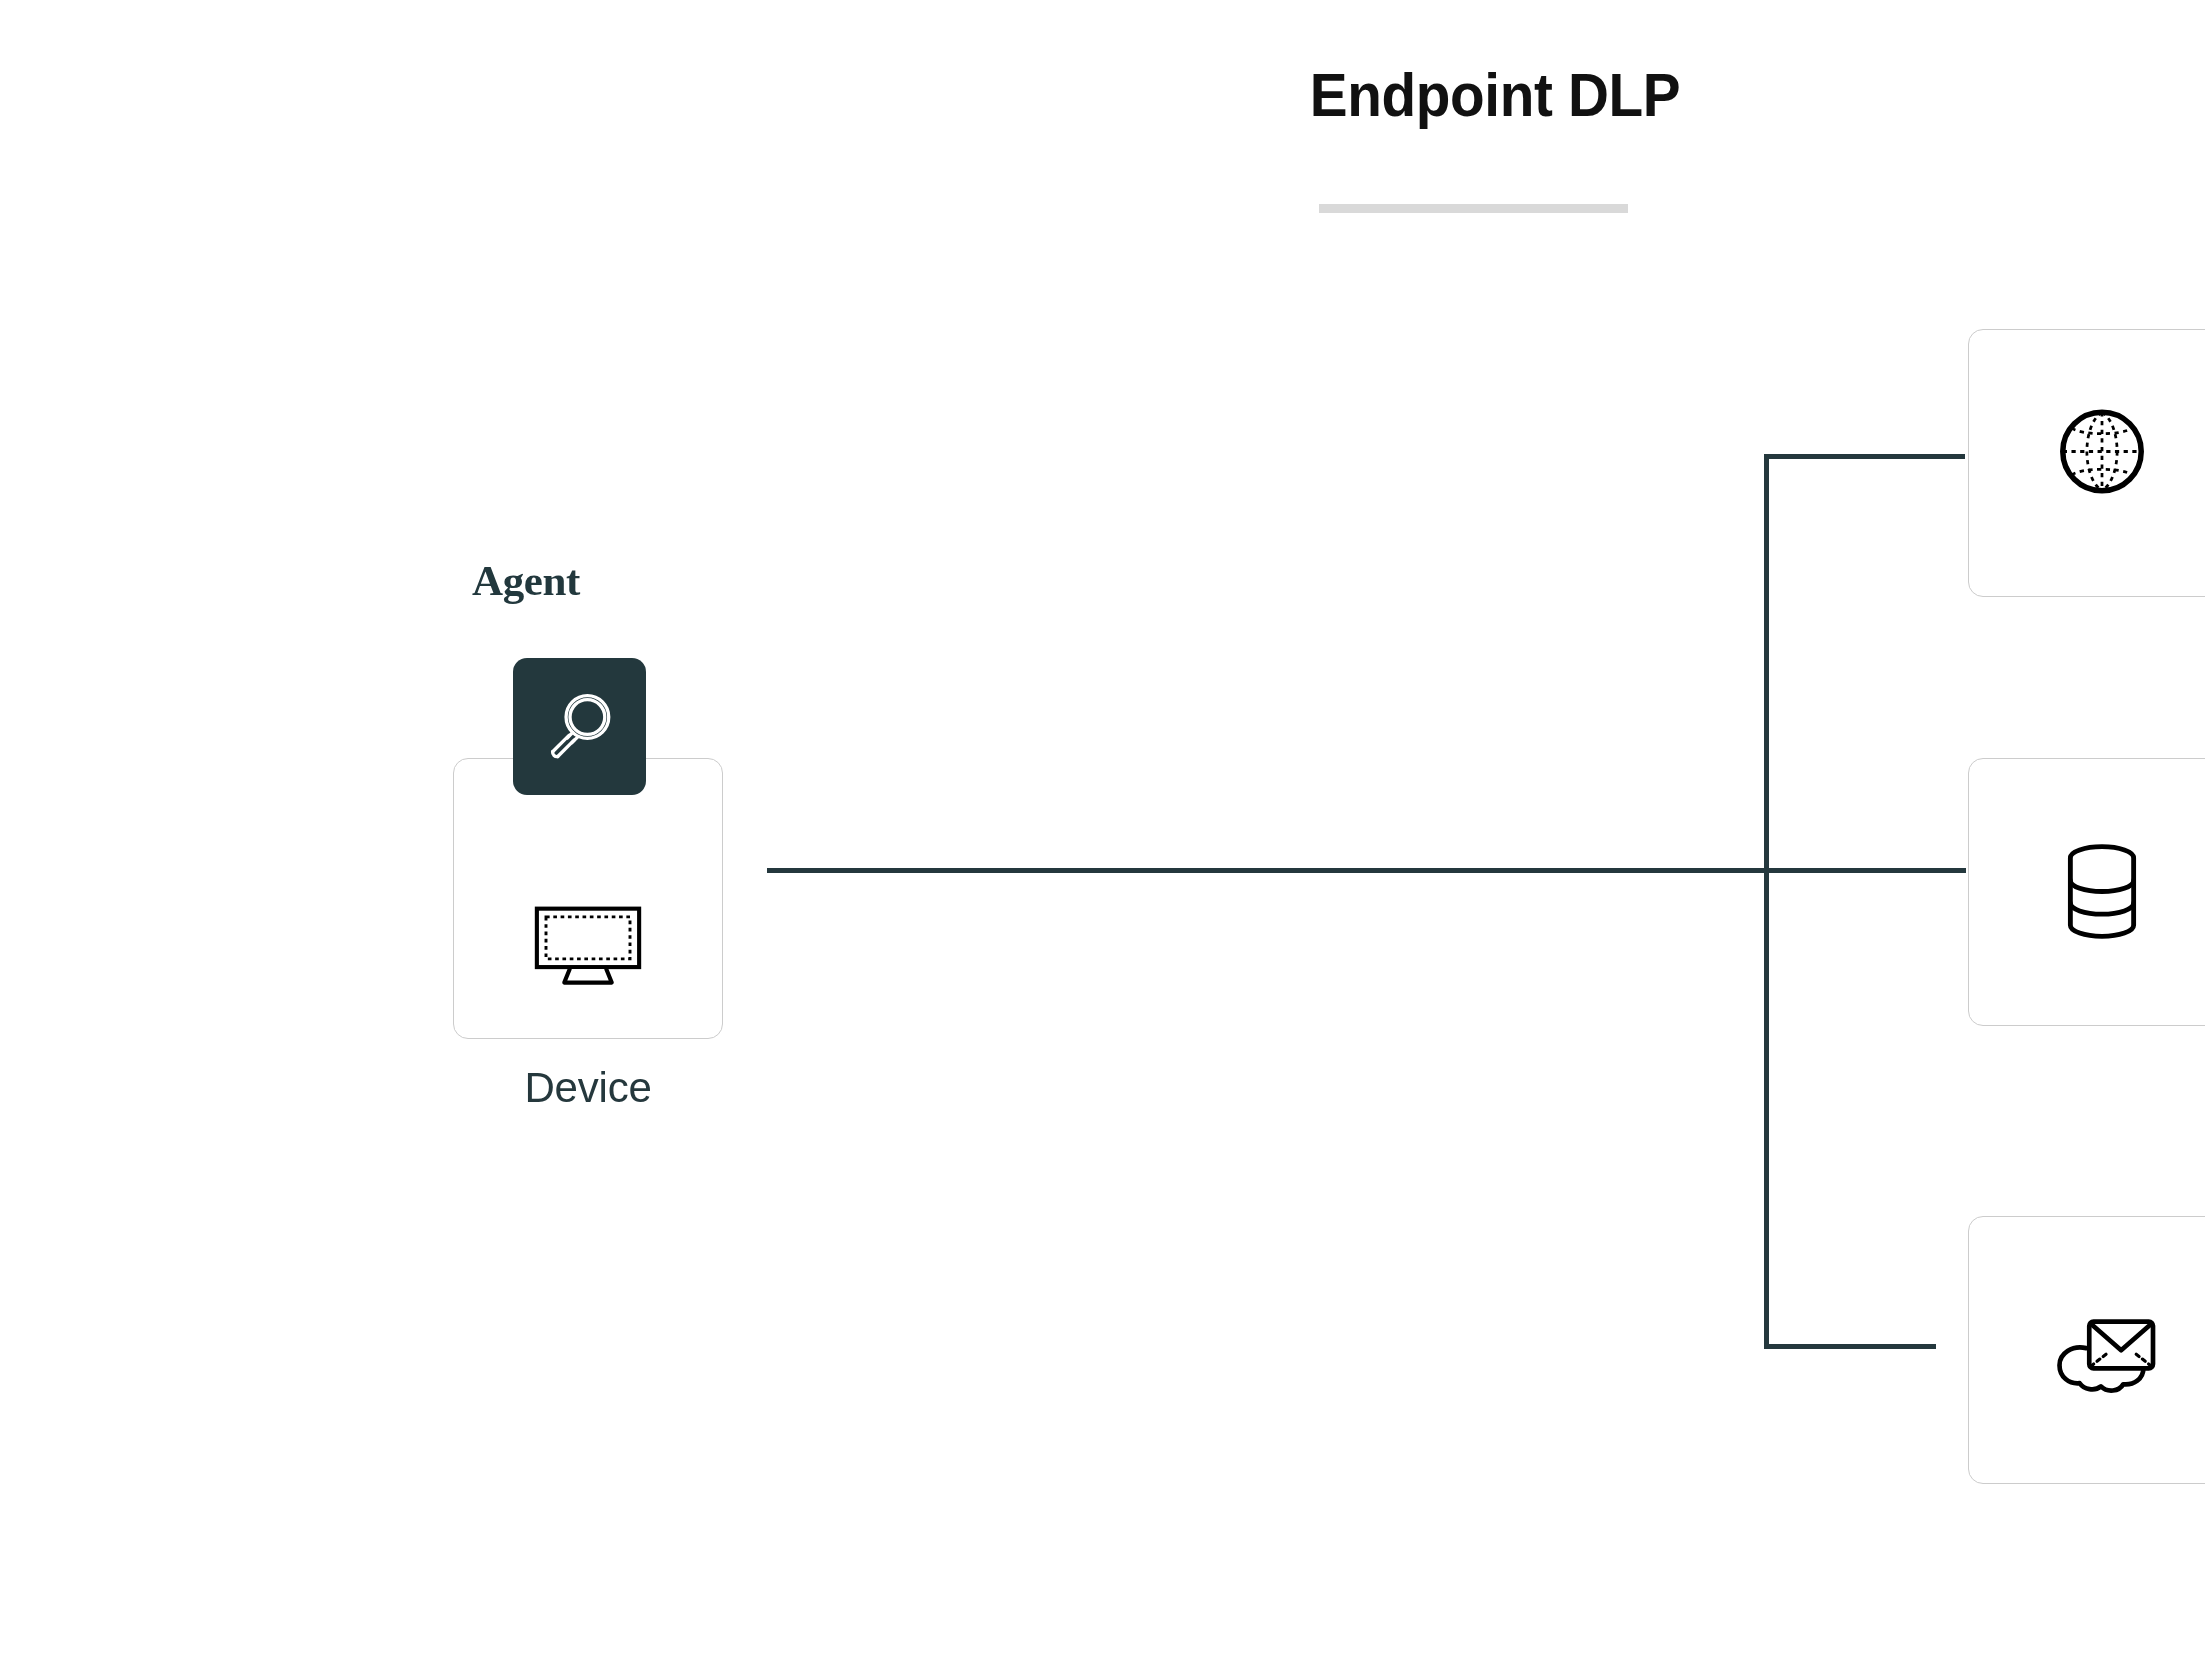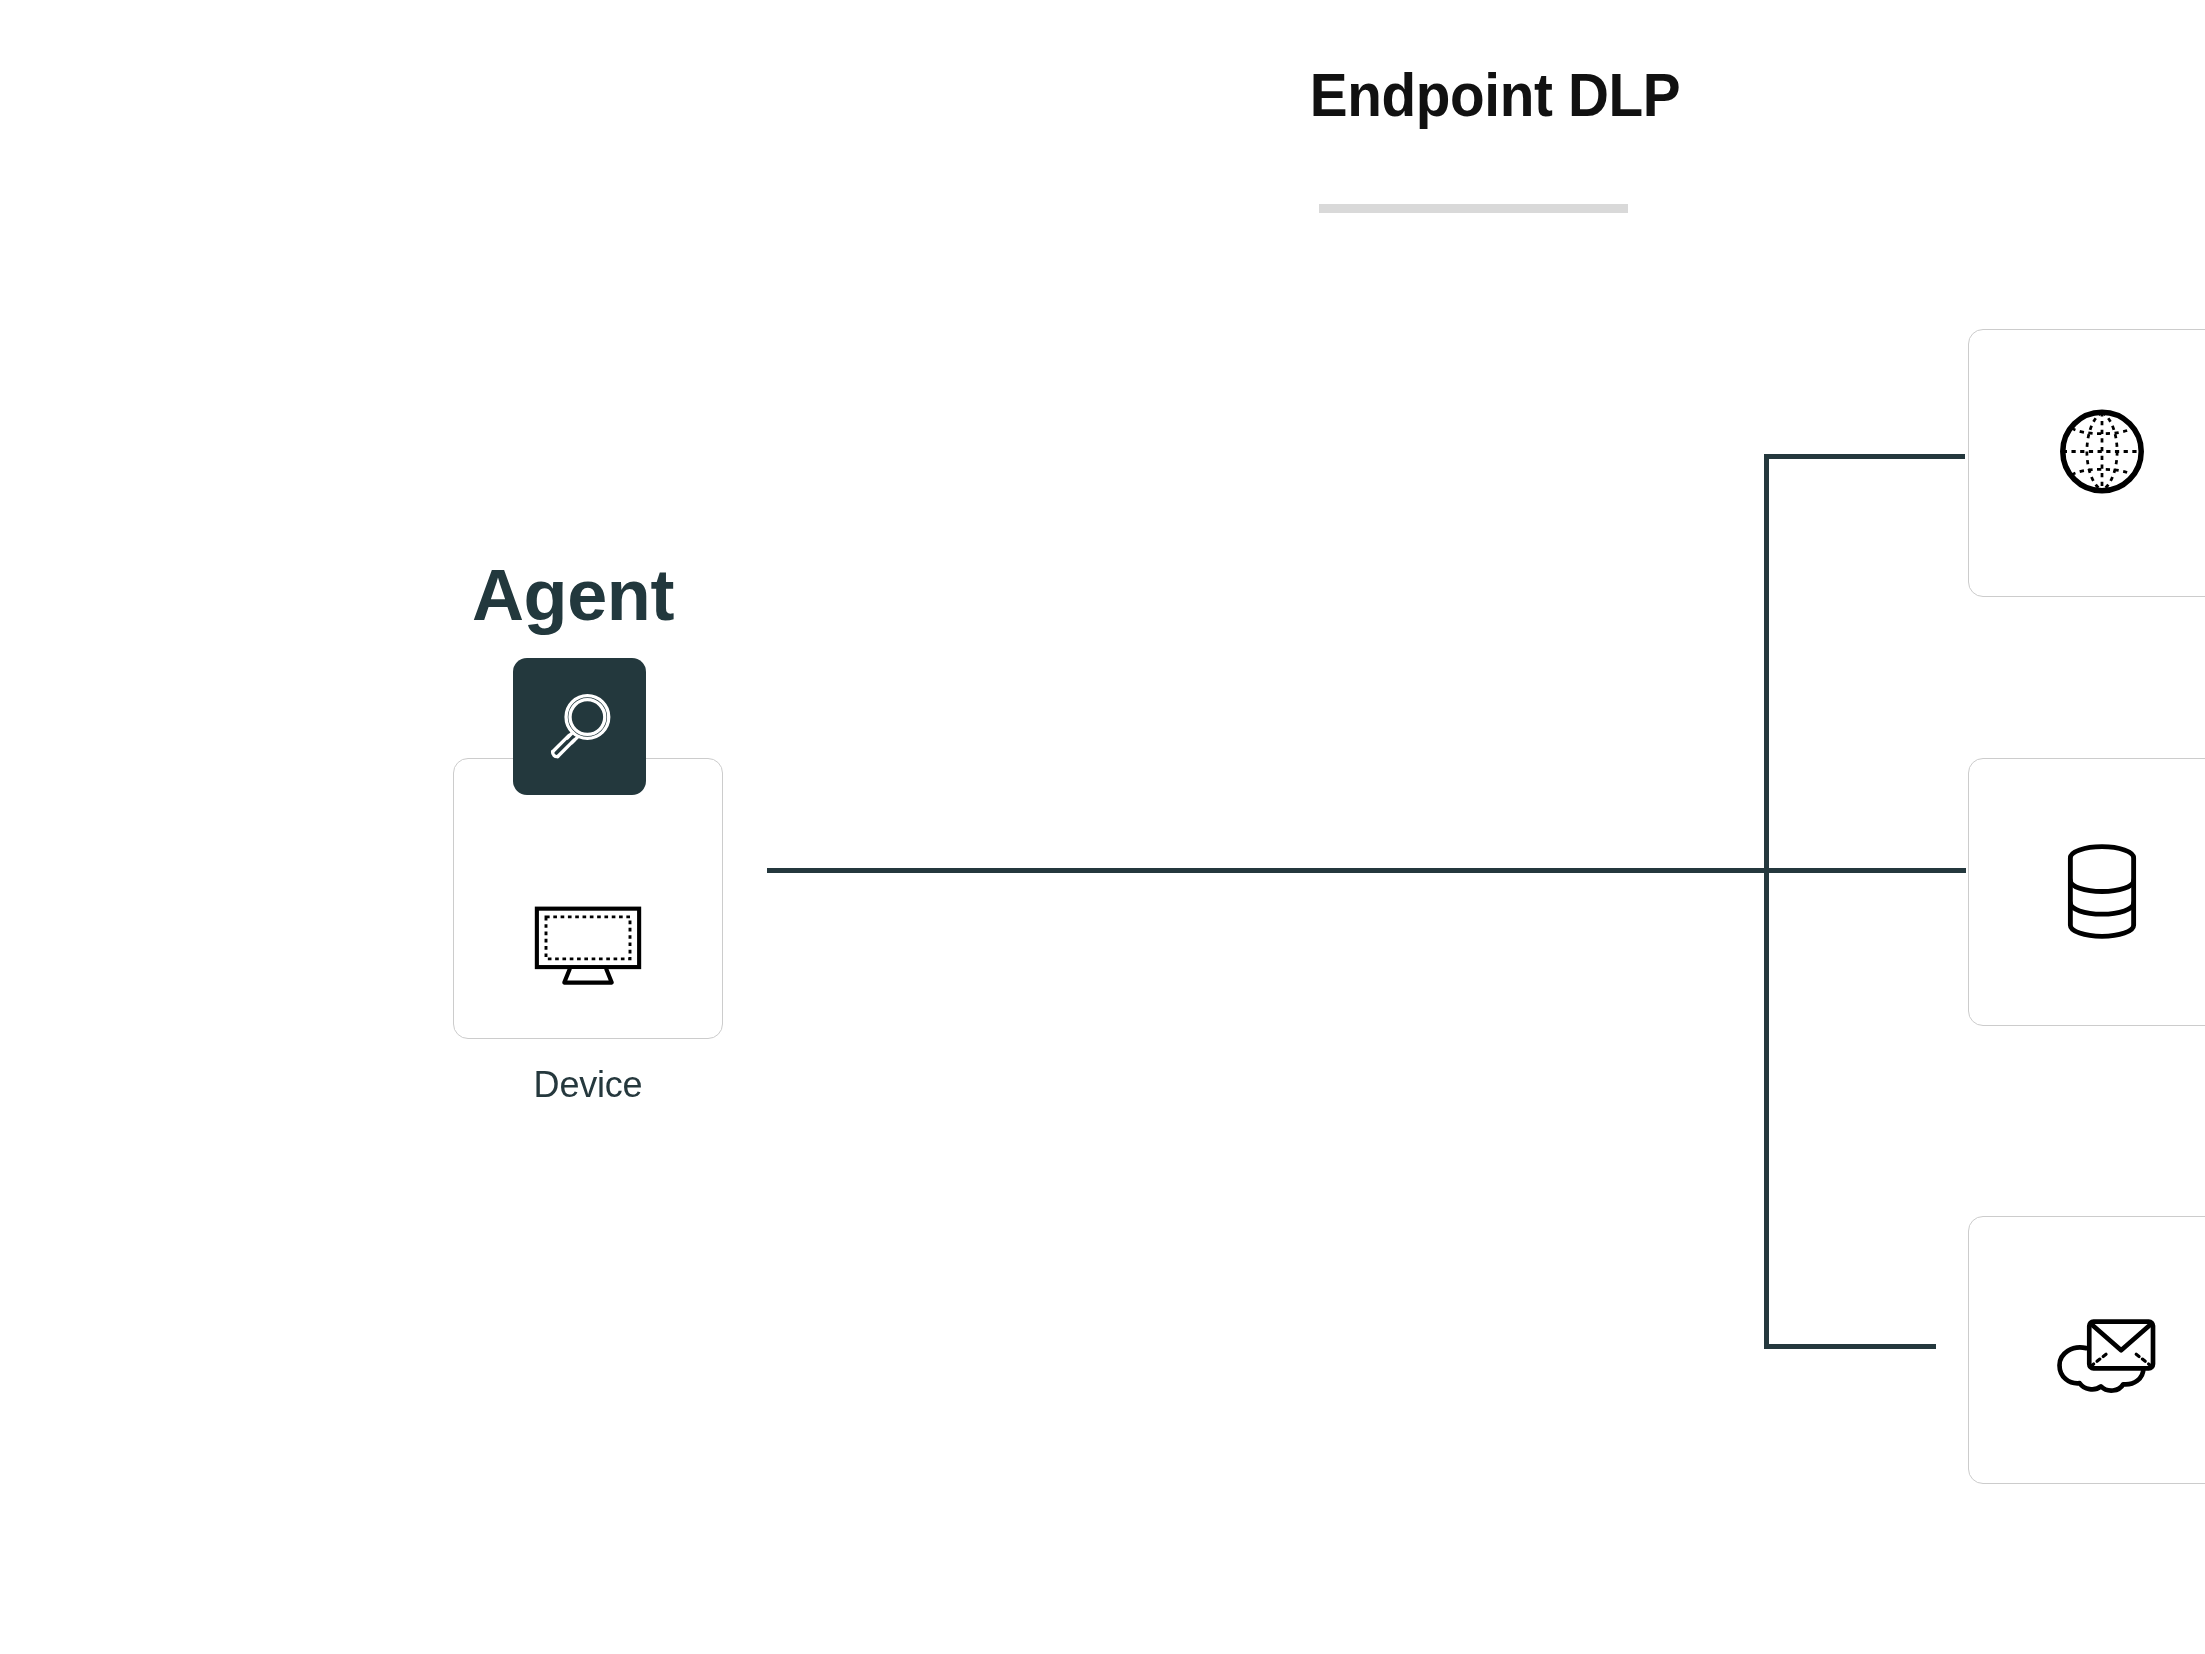--- a/index.html
+++ b/index.html
@@ -29,25 +29,26 @@
     position:absolute;
     left:1319px;top:204px;
     width:309px;height:9.3px;
     background:#d9d9d9;
   }
 
   
   .agent-label{
     position:absolute;
     left:472px;top:559px;
-    font-size:72px;
+    font-size:43px;
     font-weight:700;
     color:#22383d;
     letter-spacing:-0.4px;
     line-height:1;
+    font-family:Liberation Serif, serif;
   }
   .agent-badge{
     position:absolute;
     left:513px;top:658px;
     width:133px;height:137px;
     background:#23383d;
     border-radius:14px;
     z-index:5;
     display:flex;align-items:center;justify-content:center;
   }
@@ -67,21 +68,21 @@
   .device-icon{
     position:absolute;
     left:50%;top:146px;
     transform:translateX(-50%);
   }
   .device-label{
     position:absolute;
     left:453px;top:1067px;
     width:270px;
     text-align:center;
-    font-size:36px;
+    font-size:42px;
     font-weight:400;
     color:#25383d;
     line-height:1;
     letter-spacing:-0.2px;
   }
 
   
   .conn{position:absolute;background:#24383d;z-index:1;}
   
   .conn-h-mid{left:767px;top:868px;width:1199px;height:4.9px;}

